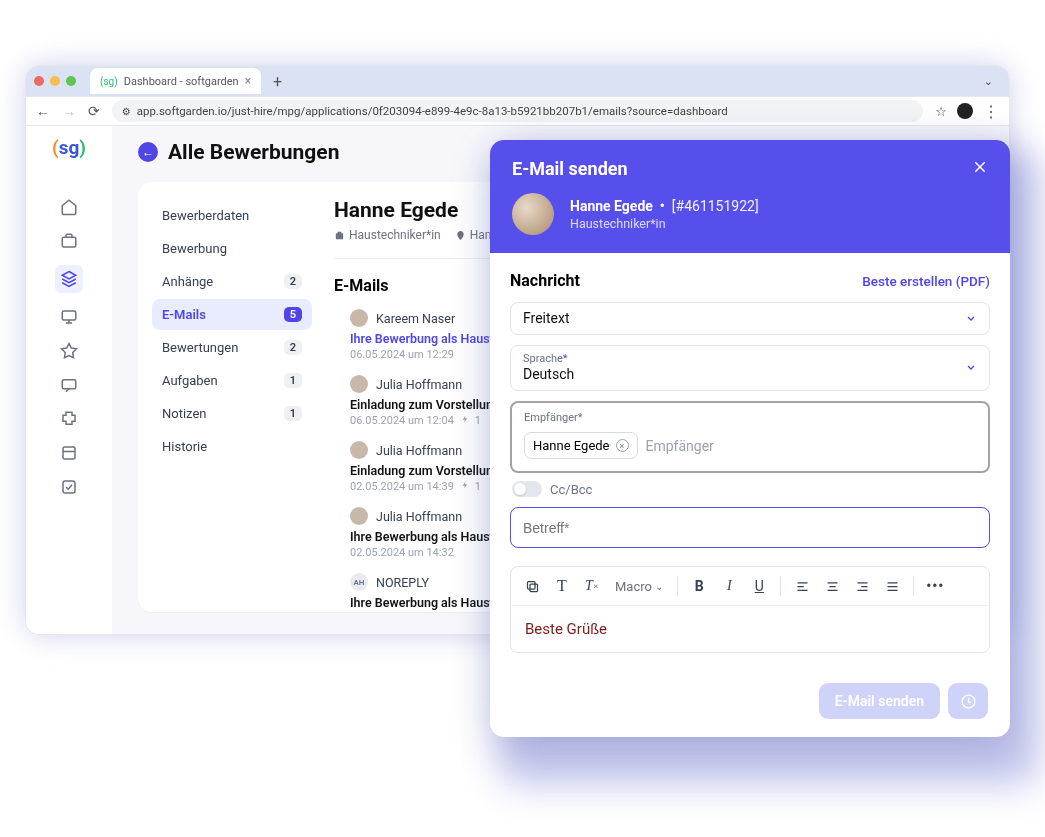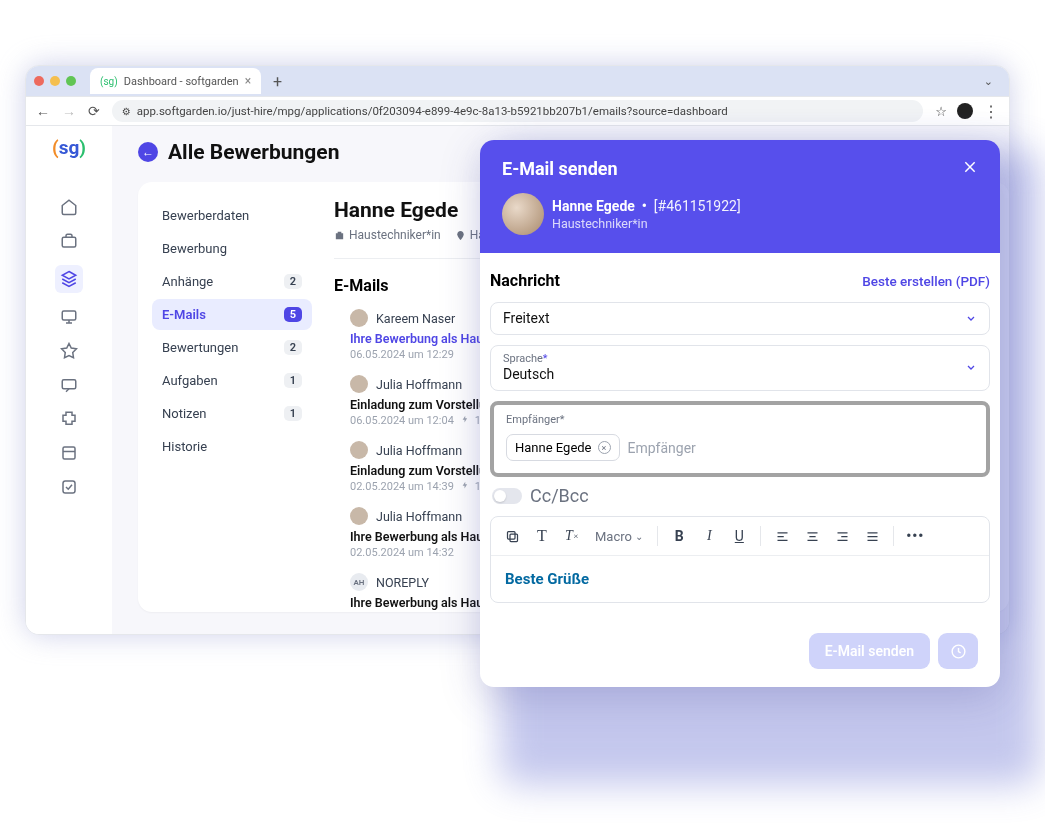--- a/index.html
+++ b/index.html
@@ -53,58 +53,58 @@
   .sender{display:flex;align-items:center;gap:8px;color:#374151;}
   .av{width:18px;height:18px;border-radius:50%;background:#c8b8a8;flex-shrink:0;}
   .av.noreply{background:#e8ebf0;color:#6b7280;font-size:8px;display:flex;align-items:center;justify-content:center;font-weight:600;}
   .subject{color:#4f46e5;font-weight:600;margin-top:4px;white-space:nowrap;overflow:hidden;text-overflow:ellipsis;max-width:160px;}
   .subject.dark{color:#111;}
   .ts{color:#9ca3af;font-size:11px;margin-top:2px;display:flex;gap:6px;align-items:flex-start;}
   .ts svg{width:9px;height:10px;fill:#9ca3af;}
 
   
   .modal-shadow{position:absolute;left:500px;top:150px;width:540px;height:635px;background:#7d85d8;border-radius:18px;filter:blur(18px);opacity:.45;}
-  .modal{position:absolute;left:480px;top:140px;width:520px;border-radius:14px;overflow:hidden;background:#fff;box-shadow:0 10px 40px rgba(60,60,140,.22);}
+  .modal{position:absolute;left:490px;top:140px;width:520px;border-radius:14px;overflow:hidden;background:#fff;box-shadow:0 10px 40px rgba(60,60,140,.22);}
   .m-head{background:#574fec;color:#fff;padding:18px 22px;}
   .m-titlebar{display:flex;justify-content:space-between;align-items:center;}
   .m-title{font-size:18px;font-weight:700;}
   .close-x svg{width:16px;height:16px;stroke:#fff;}
-  .m-person{display:flex;gap:8px;margin-top:14px;align-items:center;}
+  .m-person{display:flex;gap:16px;margin-top:14px;align-items:center;}
   .m-avatar{width:42px;height:42px;border-radius:50%;background:radial-gradient(circle at 35% 35%, #e9d9c9, #a8896b);}
   .m-pname{font-weight:700;font-size:14px;}
   .m-pid{font-weight:400;opacity:.92;}
   .m-prole{font-size:12.5px;opacity:.78;margin-top:2px;}
 
-  .m-body{padding:18px 10px;}
+  .m-body{padding:18px 20px;}
   .m-subhead{display:flex;justify-content:space-between;align-items:center;margin-bottom:12px;}
   .m-subhead h4{font-size:16px;font-weight:700;}
   .link{color:#4f46e5;font-size:13.5px;font-weight:500;}
   .field{border:1px solid #e1e4ea;border-radius:8px;padding:6px 12px 8px;margin-bottom:10px;position:relative;}
   .flabel{font-size:11px;color:#6b7280;}
   .flabel .req{color:#4f46e5;}
   .fval{font-size:14px;color:#111;margin-top:1px;}
   .chev-d{position:absolute;right:12px;top:50%;transform:translateY(-50%);}
   .chev-d svg{width:12px;height:12px;stroke:#4f46e5;}
-  .recip-box{border:4px solid #a3a3a3;border-radius:8px;padding:8px 12px 12px;margin-bottom:8px;}
+  .recip-box{border:2px solid #a3a3a3;border-radius:8px;padding:8px 12px 12px;margin-bottom:8px;}
   .chips{display:flex;gap:8px;align-items:center;margin-top:8px;}
   .chip{border:1px solid #d7dae1;border-radius:7px;padding:5px 8px;font-size:13px;display:flex;align-items:center;gap:6px;}
   .chip-x{width:13px;height:13px;border:1px solid #9ca3af;border-radius:50%;display:flex;align-items:center;justify-content:center;font-size:9px;color:#6b7280;}
   .recip-ph{color:#9ca3af;font-size:14px;}
-  .toggle-row{display:flex;align-items:center;gap:8px;font-size:18px;color:#6b7280;margin:4px 0 10px 2px;}
+  .toggle-row{display:flex;align-items:center;gap:8px;font-size:13px;color:#6b7280;margin:4px 0 10px 2px;}
   .toggle{width:30px;height:16px;background:#e4e6ed;border-radius:10px;position:relative;}
   .toggle::after{content:"";position:absolute;width:12px;height:12px;background:#fff;border-radius:50%;left:2px;top:2px;box-shadow:0 1px 2px rgba(0,0,0,.15);}
   .subj-field{border:1.5px solid #574fec;border-radius:8px;padding:10px 12px;margin-bottom:18px;}
   .subj-field input{border:none;outline:none;width:100%;font-size:14px;}
   .editor{border:1px solid #e1e4ea;border-radius:8px;overflow:hidden;}
   .toolbar{display:flex;align-items:center;gap:4px;padding:6px 8px;border-bottom:1px solid #eceef1;font-size:14px;color:#374151;}
   .tbtn{width:26px;height:26px;display:flex;align-items:center;justify-content:center;border-radius:4px;}
   .tbtn svg{width:15px;height:15px;}
   .macro{font-size:13px;padding:0 6px;display:flex;align-items:center;gap:3px;color:#6b7280;}
   .tsep{width:1px;height:20px;background:#e5e7eb;margin:0 4px;}
-  .ed-body{padding:14px;font-size:15px;color:#0369a1;min-height:40px;font-weight:bold;}
+  .ed-body{padding:14px;font-size:15px;color:#7f1d1d;min-height:40px;}
   .m-foot{padding:12px 22px 18px;display:flex;justify-content:flex-end;gap:8px;}
   .btn-send{background:#cfd3fa;color:#fff;font-weight:600;font-size:14px;padding:10px 16px;border-radius:9px;}
   .btn-sched{background:#cfd3fa;border-radius:9px;width:40px;display:flex;align-items:center;justify-content:center;}
   .btn-sched svg{width:17px;height:17px;stroke:#fff;}
 </style>
 </head>
 <body>
 
 <div class="shadow-wrap"></div>
 <div class="browser">
@@ -364,20 +364,23 @@
         </div>
         <span class="recip-ph">Empfänger</span>
       </div>
     </div>
 
     <div class="toggle-row">
       <div class="toggle"></div>
       <span>Cc/Bcc</span>
     </div>
 
+    <div class="subj-field">
+      <input placeholder="Betreff*" style="">
+    </div>
 
     <div class="editor">
       <div class="toolbar">
         <div class="tbtn">
             <svg viewBox="0 0 24 24" fill="none" stroke="currentColor" stroke-width="2">
               <rect x="8" y="8" width="12" height="12" rx="1.5"></rect>
               <rect x="4" y="4" width="12" height="12" rx="1.5"></rect>
             </svg>
           </div>
         <div class="tbtn" style="font-family:serif;font-size:16px;">T</div>

